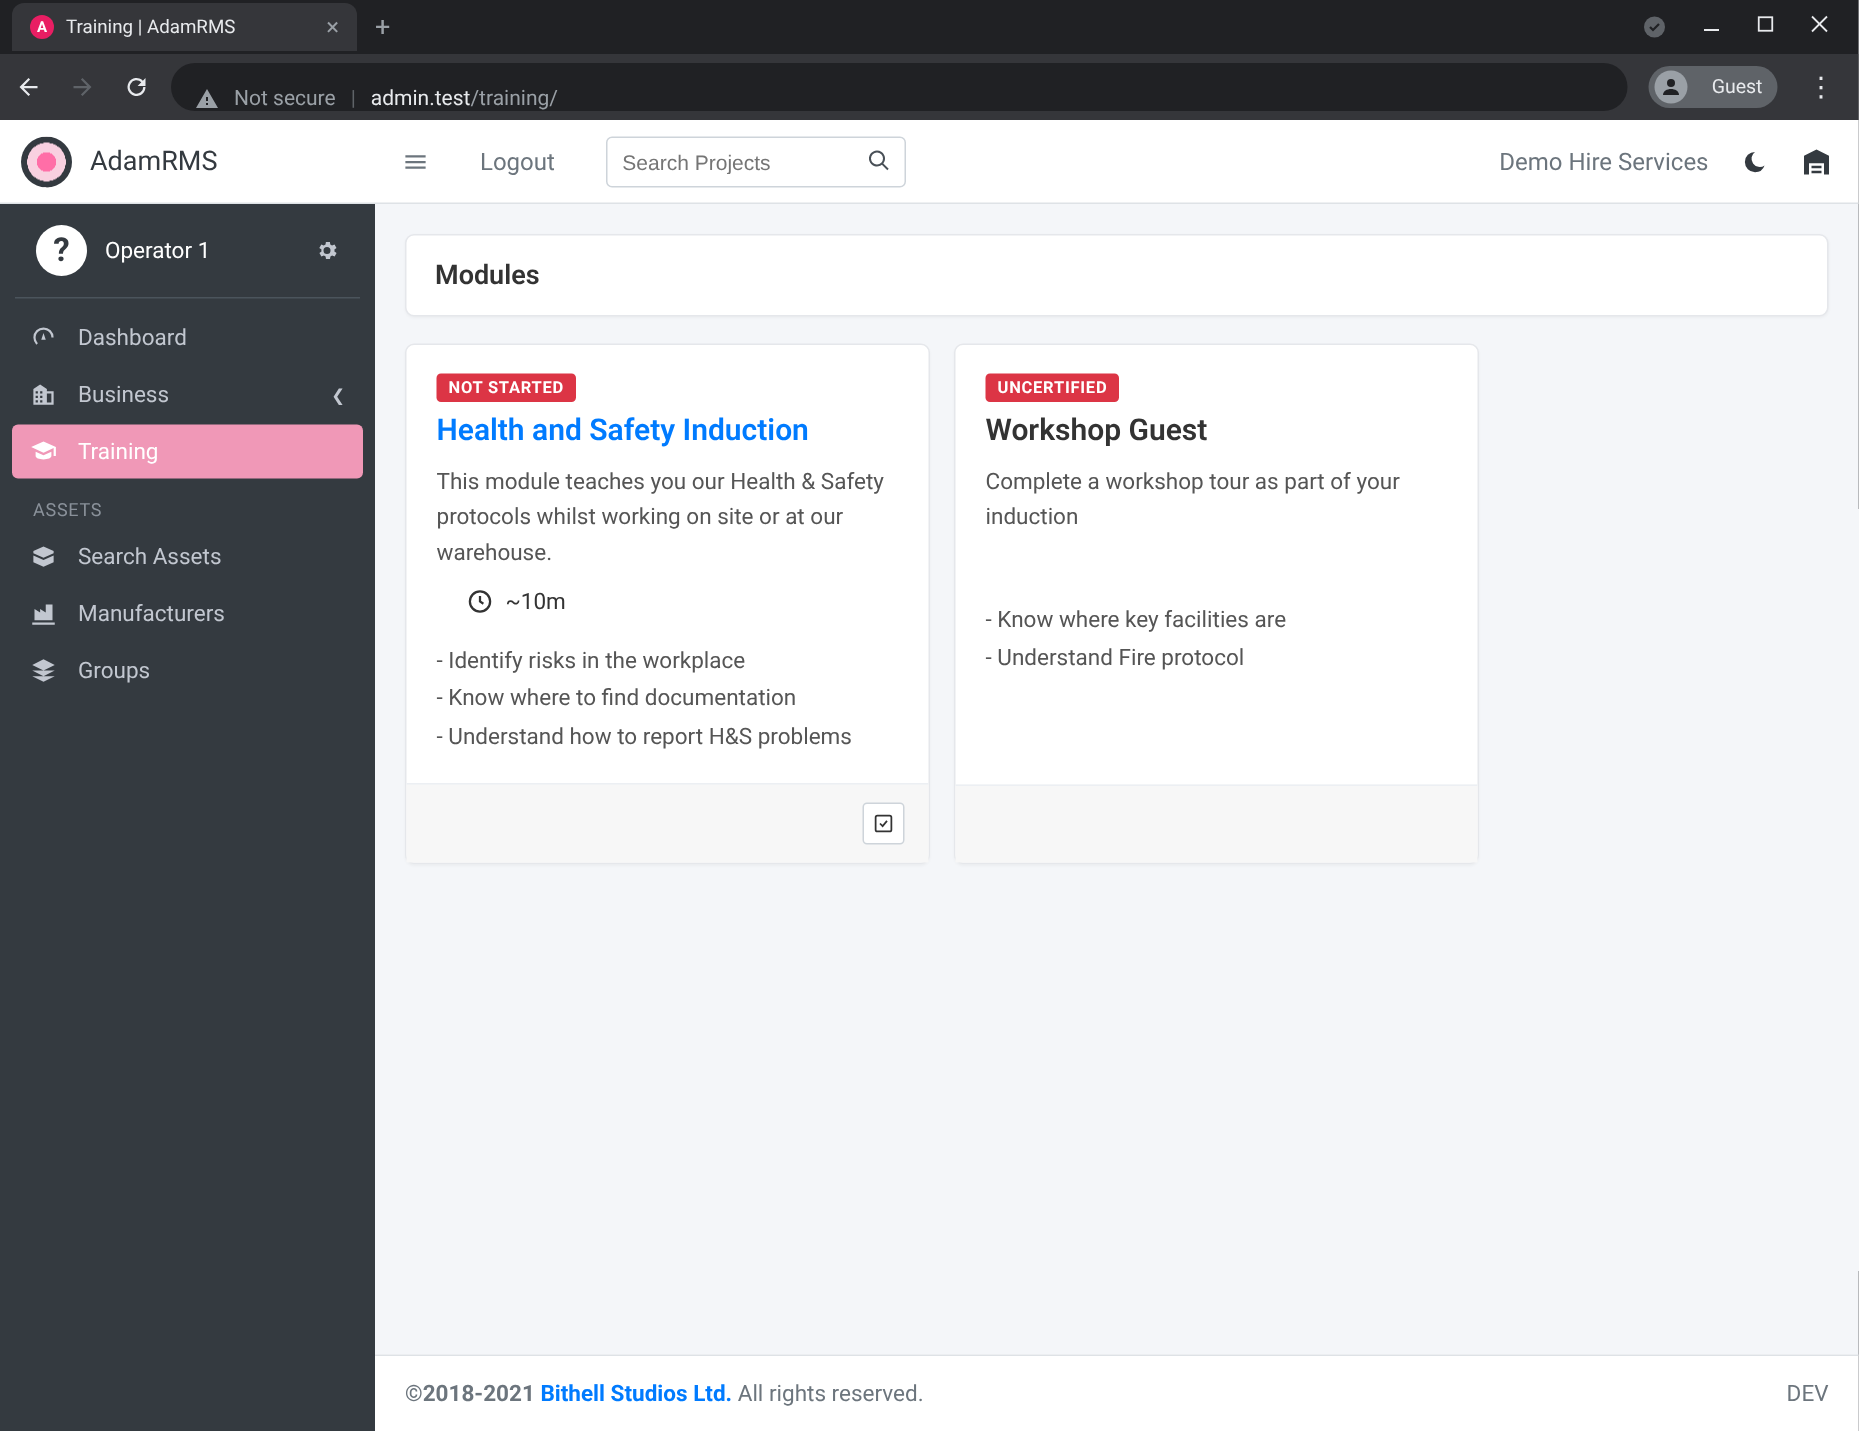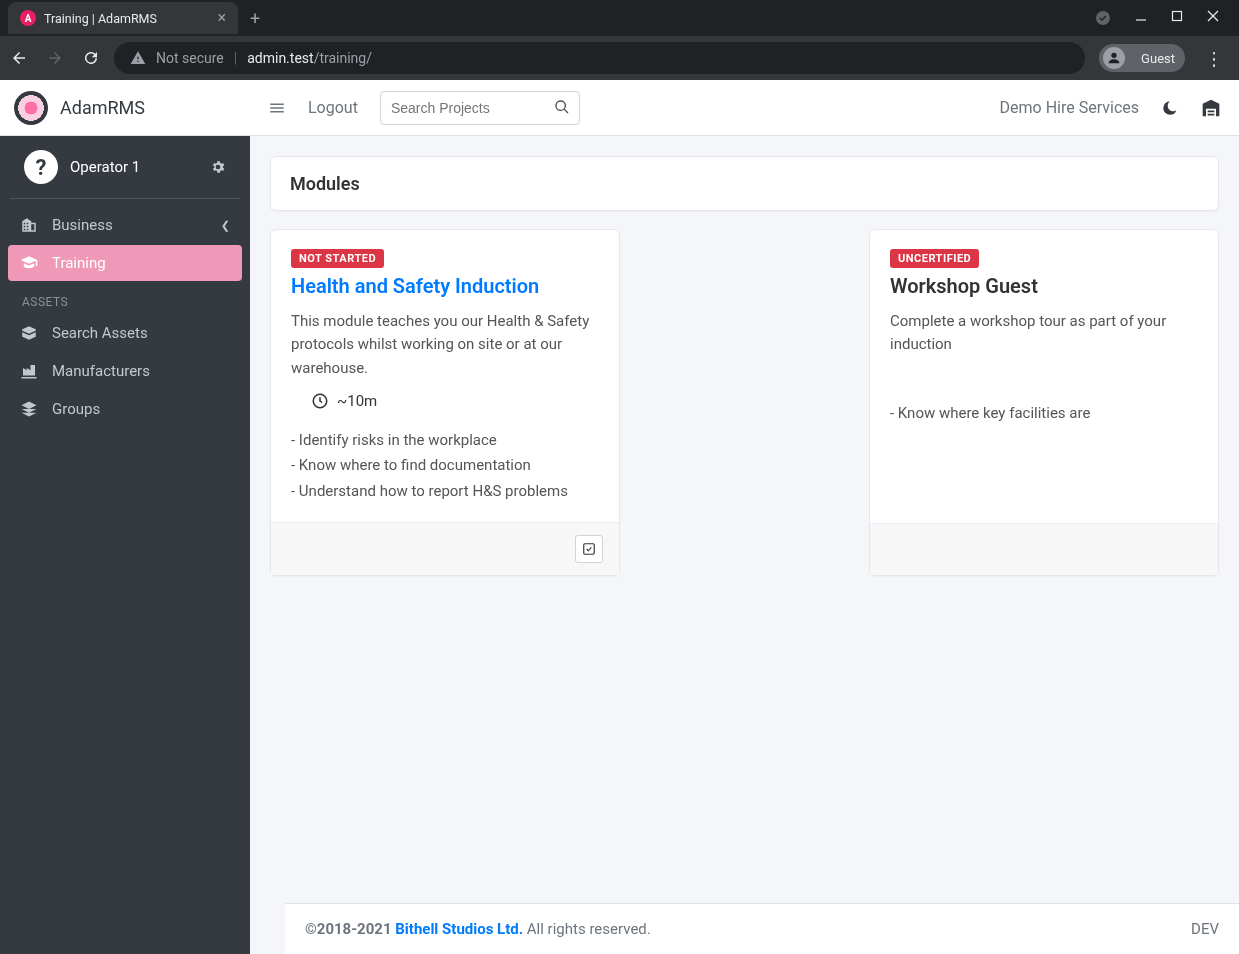--- a/index.html
+++ b/index.html
@@ -13,21 +13,21 @@
   .tab-title { flex: 1; white-space: nowrap; overflow: hidden; text-overflow: ellipsis; }
   .tab-close { color: #9aa0a6; cursor: pointer; font-size: 16px; line-height: 1; }
   .new-tab { color: #9aa0a6; font-size: 18px; padding: 0 8px; cursor: pointer; }
   .window-controls { margin-left: auto; display: flex; gap: 24px; padding-right: 12px; color: #e8eaed; }
   .win-btn { cursor: pointer; font-size: 13px; }
 
   .addr-bar { display: flex; align-items: center; height: 44px; background: #35363a; padding: 0 10px; gap: 14px; }
   .nav-icons { display: flex; gap: 18px; color: #9aa0a6; align-items: center; }
   .nav-icons .enabled { color: #e8eaed; }
   .nav-icon { cursor: pointer; }
-  .omnibox { flex: 1; background: #202124; border-radius: 22px; height: 32px; display: flex; align-items: center; padding: 0 16px; gap: 10px; color: #9aa0a6; font-size: 14px; }
+  .omnibox { flex: 1; background: #202124; border-radius: 22px; height: 32px; display: flex; align-items: flex-end; padding: 0 16px; gap: 10px; color: #9aa0a6; font-size: 14px; }
   .omnibox .info-icon { color: #9aa0a6; }
   .omnibox .label { color: #9aa0a6; }
   .omnibox .sep { color: #5f6368; }
   .omnibox .url-dim { color: #9aa0a6; }
   .guest-chip { display: flex; align-items: center; gap: 16px; background: #5f6368; color: #e8eaed; border-radius: 16px; padding: 3px 10px 3px 4px; font-size: 13px; }
   .guest-avatar { width: 22px; height: 22px; border-radius: 50%; background: #9aa0a6; display: flex; align-items: center; justify-content: center; }
   .kebab { color: #e8eaed; font-size: 18px; cursor: pointer; padding: 0 6px; }
 
   
   .app { display: flex; height: calc(954px - 80px); background: #f4f6f9; }
@@ -43,48 +43,48 @@
 
   .nav { padding: 0 8px; }
   .nav-item { display: flex; align-items: center; gap: 12px; padding: 9px 12px; border-radius: 4px; cursor: pointer; color: #c2c7d0; margin-bottom: 2px; }
   .nav-item.active { background: #f098b7; color: #fff; }
   .nav-item .chev { margin-left: auto; font-size: 11px; }
   .nav-icon-slot { width: 20px; text-align: center; font-size: 15px; }
   .nav-header { font-size: 12px; letter-spacing: 0.5px; color: #8a919a; padding: 12px 14px 6px; }
 
   
   .main { flex: 1; display: flex; flex-direction: column; background: #f4f6f9; }
-  .topbar { height: 56px; background: #fff; border-bottom: 1px solid #dee2e6; display: flex; align-items: center; padding: 0 18px; gap: 22px; }
+  .topbar { height: 56px; background: #fff; border-bottom: 1px solid #dee2e6; display: flex; align-items: center; padding: 0 18px; gap: 34px; }
   .hamburger { cursor: pointer; color: #6c757d; }
   .logout { color: #6c757d; font-size: 16px; cursor: pointer; }
   .search-wrap { position: relative; }
   .search-wrap input { height: 34px; width: 200px; border: 1px solid #ced4da; border-radius: 4px; padding: 0 36px 0 10px; font-size: 14px; }
   .search-wrap .srch-icon { position: absolute; right: 10px; top: 8px; color: #495057; cursor: pointer; }
   .topbar-right { margin-left: auto; display: flex; align-items: center; gap: 22px; color: #6c757d; }
   .company { font-size: 16px; }
   .moon, .warehouse { cursor: pointer; font-size: 18px; color: #343a40; }
 
   .content { flex: 1; padding: 20px; overflow: auto; }
   .page-card { background: #fff; border: 1px solid #e5e7eb; border-radius: 6px; padding: 16px 19px; margin-bottom: 18px; box-shadow: 0 1px 2px rgba(0,0,0,0.04); }
   .page-title { font-size: 18px; font-weight: 600; color: #333; }
 
-  .modules-grid { display: flex; gap: 28px; flex-wrap: wrap; justify-content: space-between; }
+  .modules-grid { display: flex; gap: 16px; flex-wrap: wrap; }
   .module-card { width: 350px; background: #fff; border: 1px solid #e5e7eb; border-radius: 6px; box-shadow: 0 1px 2px rgba(0,0,0,0.04); display: flex; flex-direction: column; }
   .module-body { padding: 18px 20px; flex: 1; }
   .badge { display: inline-block; background: #dc3545; color: #fff; font-size: 11px; font-weight: 700; letter-spacing: 0.5px; padding: 3px 8px; border-radius: 3px; margin-bottom: 6px; }
   .module-title { font-size: 20px; font-weight: 600; margin-bottom: 12px; }
   .module-title.link { color: #007bff; cursor: pointer; }
   .module-title.plain { color: #333; }
   .module-desc { color: #555; line-height: 1.55; margin-bottom: 4px; font-size: 15px; }
   .duration { display: flex; align-items: center; gap: 8px; color: #333; font-size: 15px; margin: 12px 0 18px; padding-left: 20px; }
   .bullets { color: #555; font-size: 15px; line-height: 1.7; }
   .module-footer { background: #f7f7f7; border-top: 1px solid #eceff3; padding: 12px 16px; display: flex; justify-content: flex-end; min-height: 52px; }
   .check-btn { width: 28px; height: 28px; border: 1px solid #ced4da; border-radius: 3px; background: #fff; display: flex; align-items: center; justify-content: center; cursor: pointer; color: #333; font-size: 14px; }
 
-  .footer { background: #fff; border-top: 1px solid #dee2e6; padding: 16px 20px; display: flex; color: #6c757d; font-size: 15px; margin-left: 35px; }
+  .footer { background: #fff; border-top: 1px solid #dee2e6; padding: 16px 20px; display: flex; color: #6c757d; font-size: 15px; }
   .footer .link { color: #007bff; cursor: pointer; }
   .footer .right { margin-left: auto; }
 
   svg { display: block; }
 </style>
 </head>
 <body>
 
 <div class="browser-chrome">
   <div class="tab-strip">
@@ -173,20 +173,28 @@
       <div class="user-avatar">?</div>
       <span class="user-name">Operator 1</span>
       <span class="gear">
         <svg width="16" height="16" viewBox="0 0 24 24" fill="#c2c7d0">
             <path d="M19.4 13a7.5 7.5 0 0 0 .1-1 7.5 7.5 0 0 0-.1-1l2.1-1.6-2-3.4-2.5 1a7.6 7.6 0 0 0-1.7-1l-.4-2.6h-4l-.4 2.6a7.6 7.6 0 0 0-1.7 1l-2.5-1-2 3.4L6.5 11a7.5 7.5 0 0 0-.1 1 7.5 7.5 0 0 0 .1 1l-2.1 1.6 2 3.4 2.5-1a7.6 7.6 0 0 0 1.7 1l.4 2.6h4l.4-2.6a7.6 7.6 0 0 0 1.7-1l2.5 1 2-3.4zM12 15.5A3.5 3.5 0 1 1 15.5 12 3.5 3.5 0 0 1 12 15.5z"></path>
           </svg>
       </span>
     </div>
 
     <nav class="nav">
+      <div class="nav-item">
+        <span class="nav-icon-slot">
+          <svg width="18" height="18" viewBox="0 0 24 24" fill="currentColor">
+              <path d="M12 3a9 9 0 0 0-9 9 9 9 0 0 0 2.6 6.4l1.4-1.4A7 7 0 1 1 19 12h2a9 9 0 0 0-9-9zm0 5l-2 6h4z"></path>
+            </svg>
+        </span>
+        <span>Dashboard</span>
+      </div>
       <div class="nav-item">
         <span class="nav-icon-slot">
           <svg width="18" height="18" viewBox="0 0 24 24" fill="currentColor">
               <path d="M3 21V7l6-4 6 4v2h6v12zm2-2h2v-2H5zm0-4h2v-2H5zm0-4h2V9H5zm4 8h2v-2H9zm0-4h2v-2H9zm0-4h2V9H9zm6 8h4v-8h-4z"></path>
             </svg>
         </span>
         <span>Business</span>
         <span class="chev">❮</span>
       </div>
       <div class="nav-item active">
@@ -297,20 +305,21 @@
         </div>
 
         <div class="module-card">
           <div class="module-body">
             <span class="badge">UNCERTIFIED</span>
             <div class="module-title plain">Workshop Guest</div>
             <div class="module-desc">Complete a workshop tour as part of your induction</div>
             <div style="height:40px"></div>
             <div class="bullets">
               <div>- Know where key facilities are</div>
+              <div>- Understand Fire protocol</div>
             </div>
           </div>
           <div class="module-footer"></div>
         </div>
       </div>
     </div>
 
     <div class="footer">
       <div>
         <strong>©2018-2021 </strong><strong class="link">Bithell Studios Ltd.</strong><span> All rights reserved.</span>

